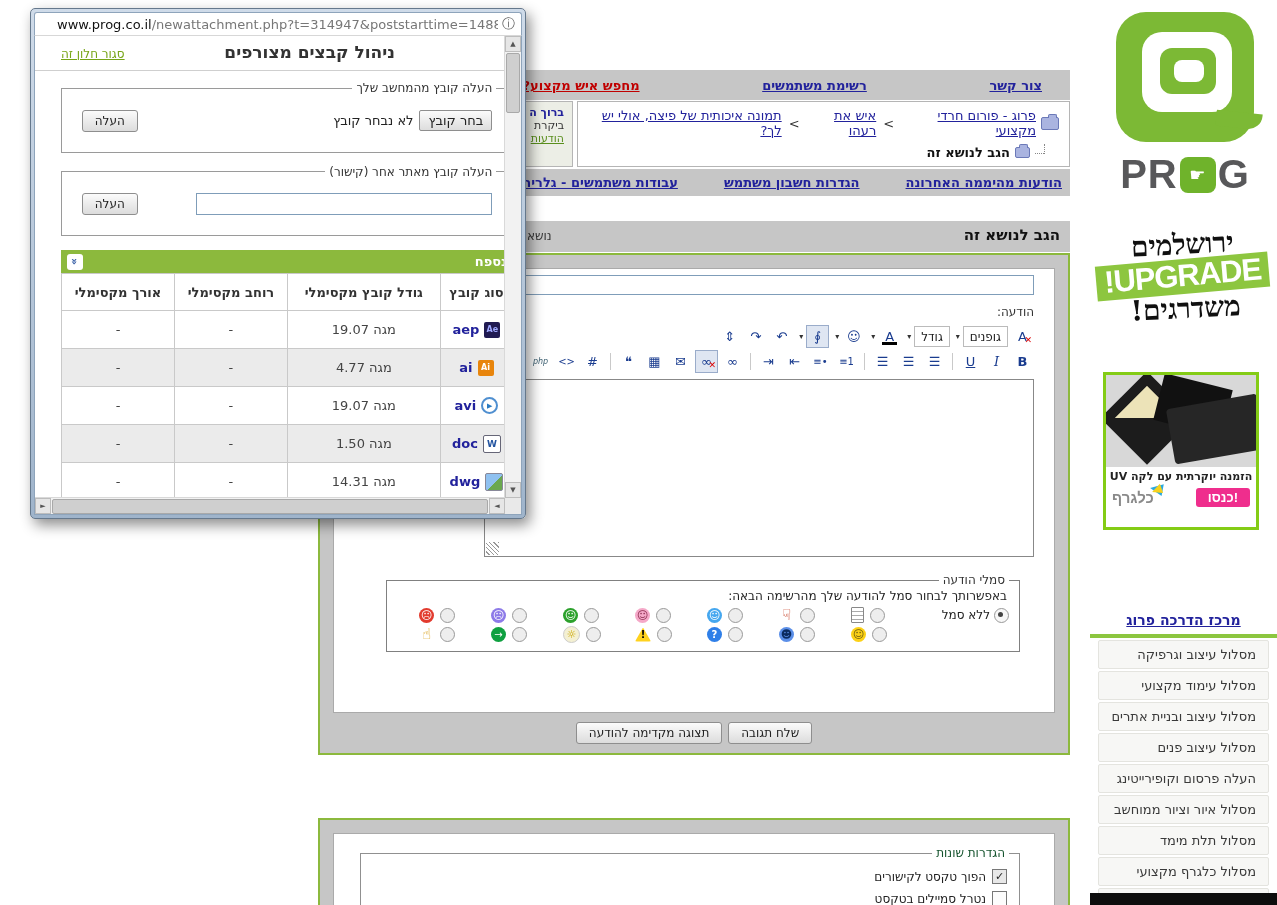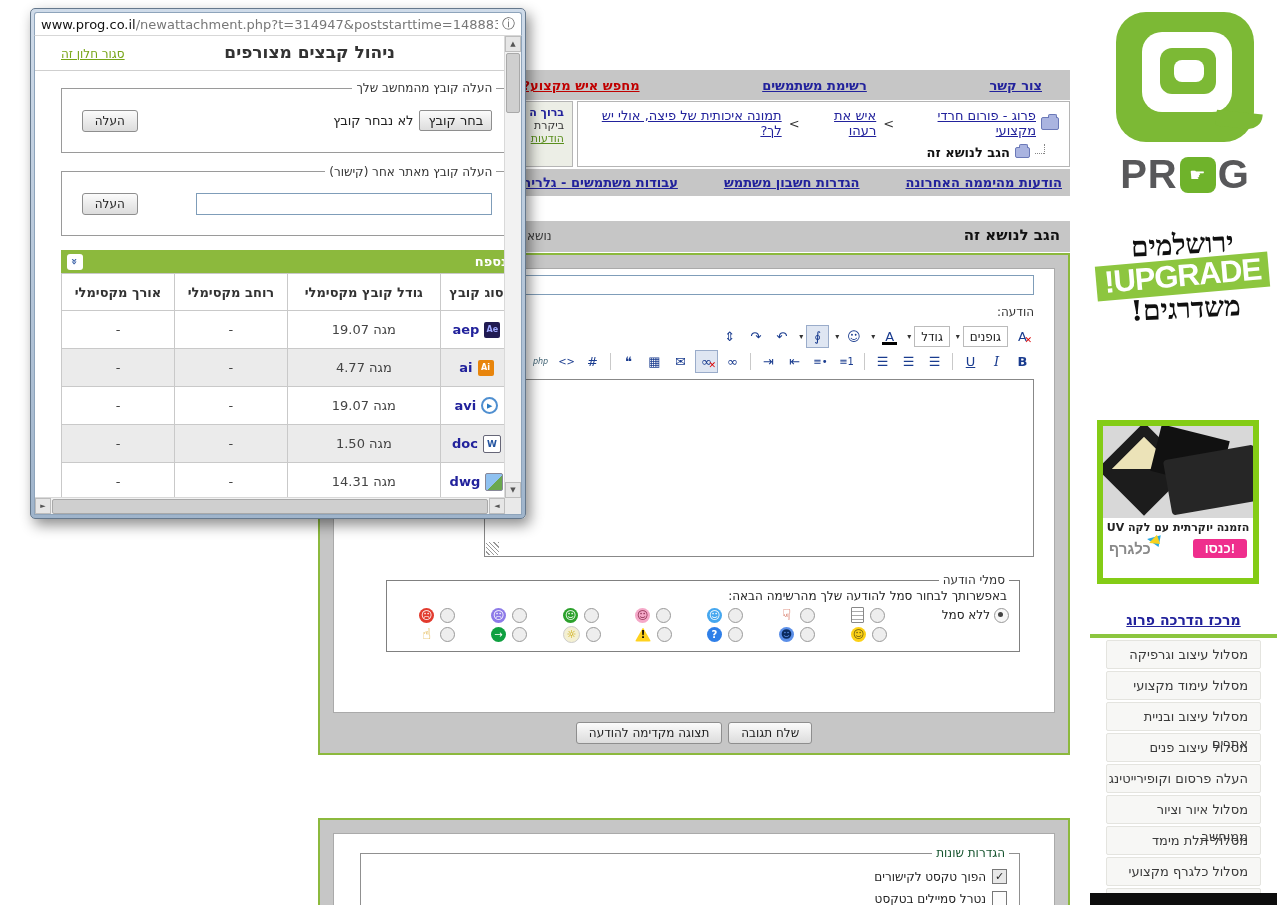--- a/index.html
+++ b/index.html
@@ -102,47 +102,47 @@
   .swirl .s4{position:absolute;top:12px;left:14px;right:12px;bottom:12px;background:#fff;border-radius:8px;}
   .swirl .tail{position:absolute;bottom:14px;right:-8px;width:46px;height:16px;background:#7cb935;
       border-radius:0 0 14px 2px;transform:rotate(6deg);}
   .wordmark{margin-top:10px;direction:ltr;display:flex;align-items:center;justify-content:center;gap:2px;
       font-weight:bold;font-size:40px;color:#58585a;letter-spacing:1px;font-family:"Liberation Sans","DejaVu Sans",sans-serif;}
   .obox{width:36px;height:36px;background:#6fb32b;border-radius:8px;color:#fff;display:flex;align-items:center;justify-content:center;font-size:18px;}
   .upgrade{position:absolute;top:230px;right:8px;width:170px;text-align:center;transform:rotate(-3deg);}
   .upgrade .u1,.upgrade .u3{font-family:"DejaVu Serif","Liberation Serif",serif;font-weight:bold;font-size:28px;color:#101010;line-height:1.05;}
   .upgrade .u2{display:inline-block;background:#8dc63f;color:#fff;font-weight:bold;font-size:31px;letter-spacing:-1px;
       padding:1px 8px;transform:rotate(-2deg);line-height:1.05;font-family:"Liberation Sans",sans-serif;}
-  .adbox{position:absolute;top:372px;right:18px;width:150px;height:152px;border:6px solid #84cc16;background:#fff;overflow:hidden;margin-top:48px;}
+  .adbox{position:absolute;top:372px;right:18px;width:150px;height:152px;border:3px solid #84cc16;background:#fff;overflow:hidden;}
   .adphoto{height:92px;background:#d8d8d8;position:relative;overflow:hidden;}
   .adcard1{position:absolute;top:10px;left:8px;width:66px;height:66px;background:#1c1c1c;transform:rotate(45deg);}
   .adcard1::after{content:"";position:absolute;inset:10px;background:#ece3b8;clip-path:polygon(0 0,100% 0,0 100%);}
   .adcard2{position:absolute;top:26px;right:-6px;width:92px;height:56px;background:#262626;border-radius:4px;transform:rotate(-10deg);}
   .adcard3{position:absolute;top:6px;right:28px;width:70px;height:48px;background:#111;transform:rotate(14deg);}
   .adcaption{font-size:11px;font-weight:bold;color:#222;text-align:center;padding:3px 2px 2px;}
   .adfooter{display:flex;align-items:center;justify-content:space-between;direction:ltr;padding:3px 6px;}
   .adbrand{font-weight:bold;font-size:15px;color:#8a8a8a;position:relative;font-family:"Liberation Sans",sans-serif;}
   .adswoosh{position:absolute;top:-7px;right:-12px;width:0;height:0;border-left:9px solid transparent;
       border-right:5px solid transparent;border-bottom:11px solid #2aa9e0;transform:rotate(35deg);}
   .adswoosh::after{content:"";position:absolute;top:2px;left:-8px;width:0;height:0;border-left:7px solid transparent;
       border-right:4px solid transparent;border-bottom:9px solid #f7d21e;transform:rotate(-30deg);}
   .adbtn{background:#ef2e8d;color:#fff;font-weight:bold;font-size:13px;border:none;border-radius:3px;padding:2px 12px;cursor:pointer;}
   .menu{position:absolute;top:612px;right:0;width:187px;}
   .menuhead{display:block;text-align:center;color:#22229c;font-weight:bold;font-size:14px;margin-bottom:6px;}
   .greenbar{height:4px;background:#8cc63f;}
   .sbitem{height:27px;line-height:27px;background:#f7f7f5;border:1px solid #e4e4df;border-radius:2px;
-      margin:2px 16px;padding-right:12px;font-size:13px;color:#3a3a3a;cursor:pointer;}
+      margin:2px 8px;padding-right:12px;font-size:13px;color:#3a3a3a;cursor:pointer;}
   .blackbar{position:absolute;top:893px;right:0;width:187px;height:12px;background:#0d0d0d;}
   
   .popup{position:absolute;left:30px;top:8px;width:488px;z-index:50;
       background:linear-gradient(#cfdbe9,#9fb4cb);border:1px solid #65788c;border-radius:5px;padding:3px;
       box-shadow:4px 6px 14px rgba(0,0,0,.45);}
   .p-urlbar{height:22px;background:#fff;border:1px solid #8ea4bb;border-bottom:none;border-radius:3px 3px 0 0;
       direction:ltr;display:flex;align-items:center;padding:0 6px;font-size:13px;white-space:nowrap;overflow:hidden;}
-  .p-url-host{color:#111;} .p-url-path{color:#777;flex:1;overflow:hidden;text-overflow:clip;white-space:nowrap;}
+  .p-url-host{color:#111;margin-left:16px;} .p-url-path{color:#777;flex:1;overflow:hidden;text-overflow:clip;white-space:nowrap;}
   .p-info{color:#666;font-size:13px;margin-left:4px;flex:0 0 auto;cursor:pointer;}
   .p-body{position:relative;height:478px;background:#fff;border:1px solid #8ea4bb;border-top:1px solid #d7d7d7;overflow:hidden;}
   .p-head{position:relative;height:34px;border-bottom:1px solid #cfcfcf;margin:0 16px 0 0;}
   .p-title{position:absolute;right:110px;top:6px;font-size:17px;font-weight:bold;color:#333;}
   .p-close{position:absolute;left:26px;top:11px;color:#77a516;font-size:12px;}
   .p-fs{margin:10px 8px 0 26px;border:1px solid #9a9a9a;background:#fff;}
   .p-fs legend{font-size:12px;color:#333;padding:0 4px;margin-right:6px;}
   .fsrow{display:flex;align-items:center;justify-content:space-between;padding:10px 10px 12px;}
   .filectl{display:flex;align-items:center;gap:6px;}
   .filebtn{background:linear-gradient(#fbfbfb,#ddd);border:1px solid #8e8e8e;border-radius:2px;padding:2px 8px;font-size:13px;cursor:pointer;}

